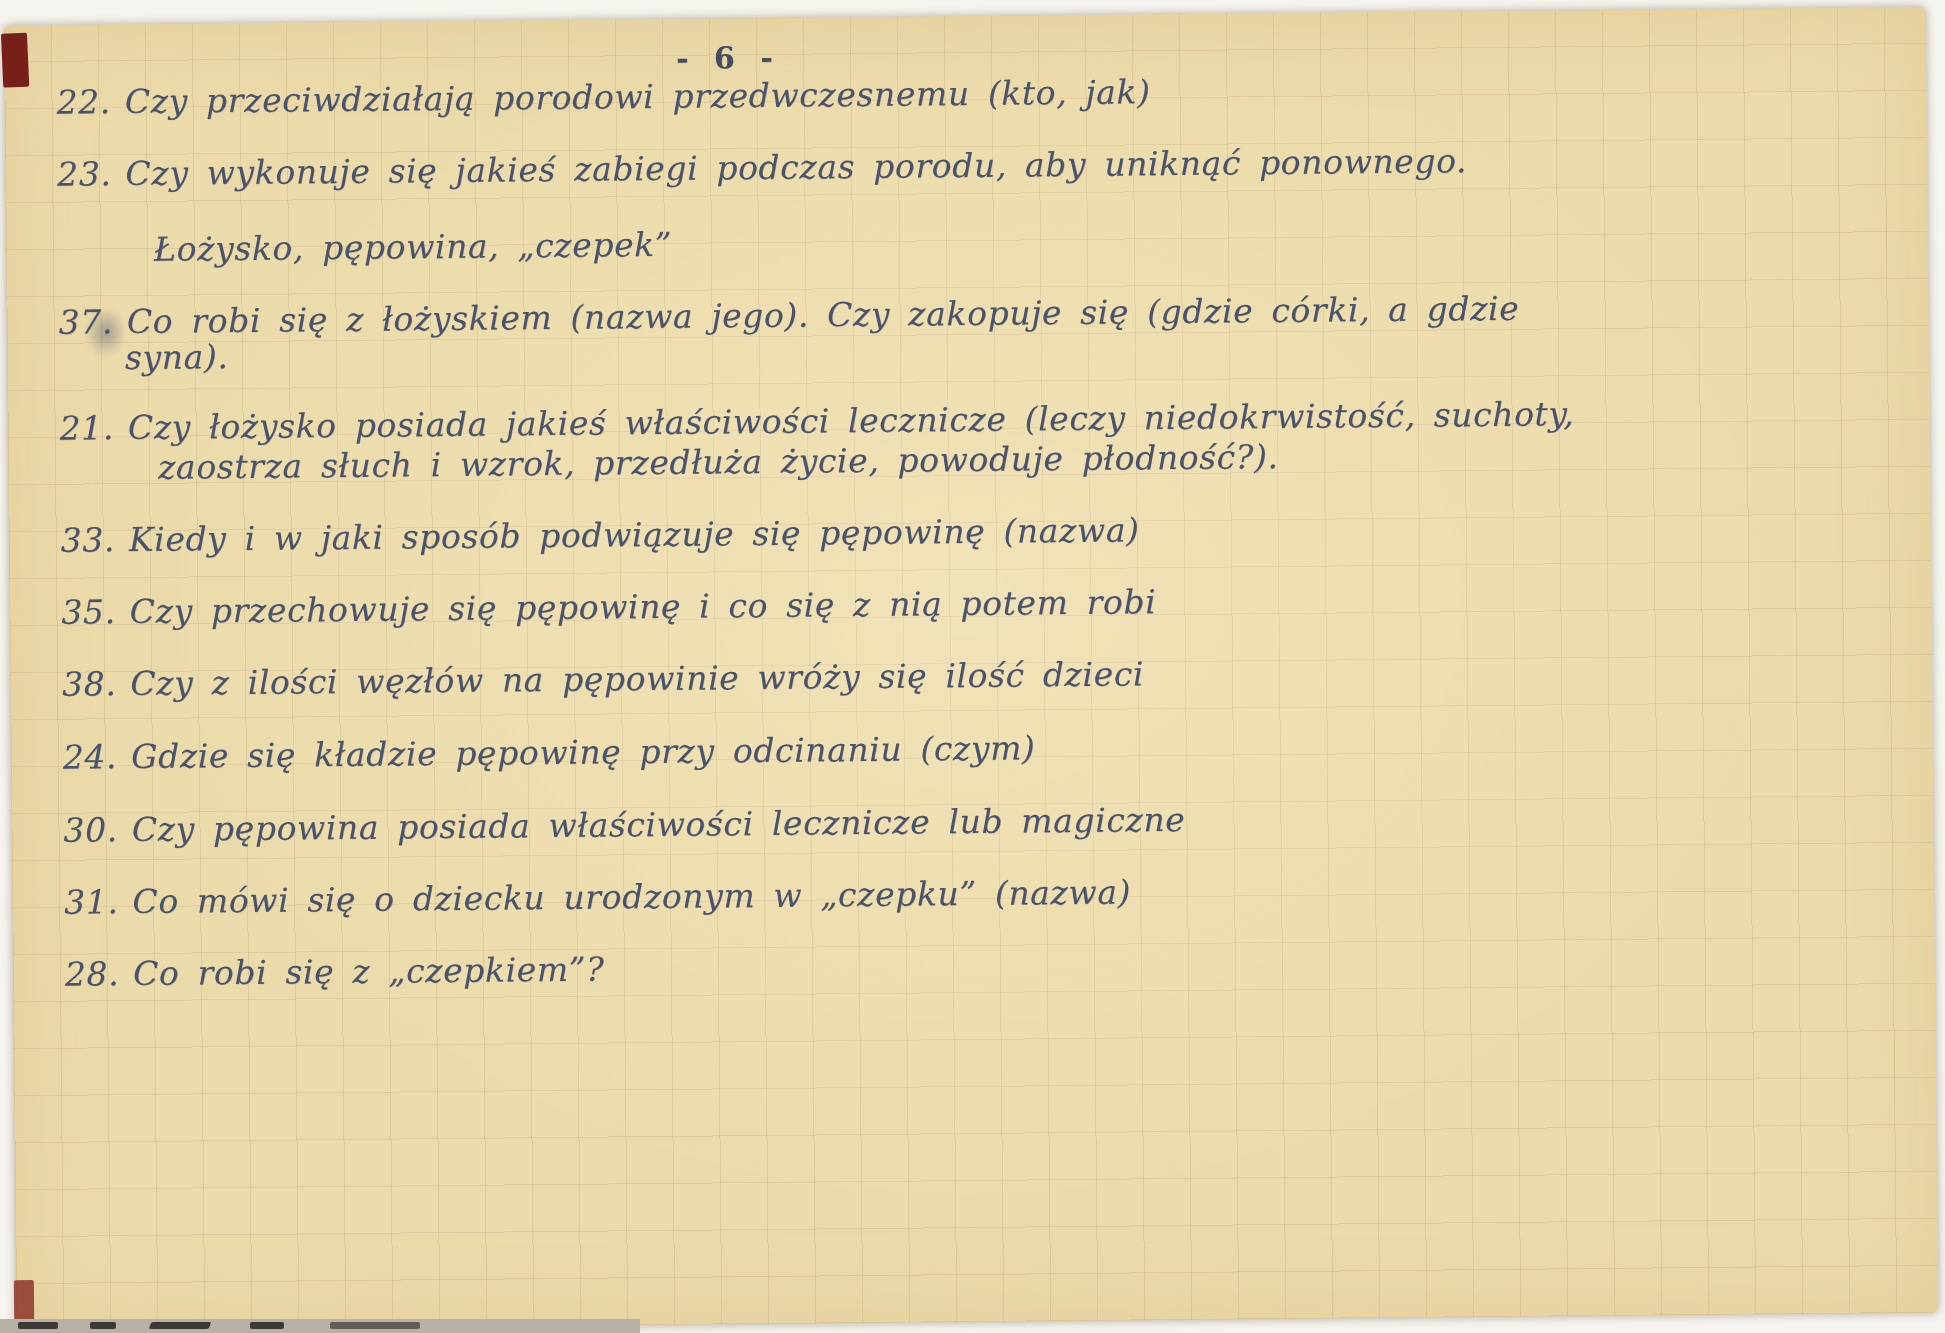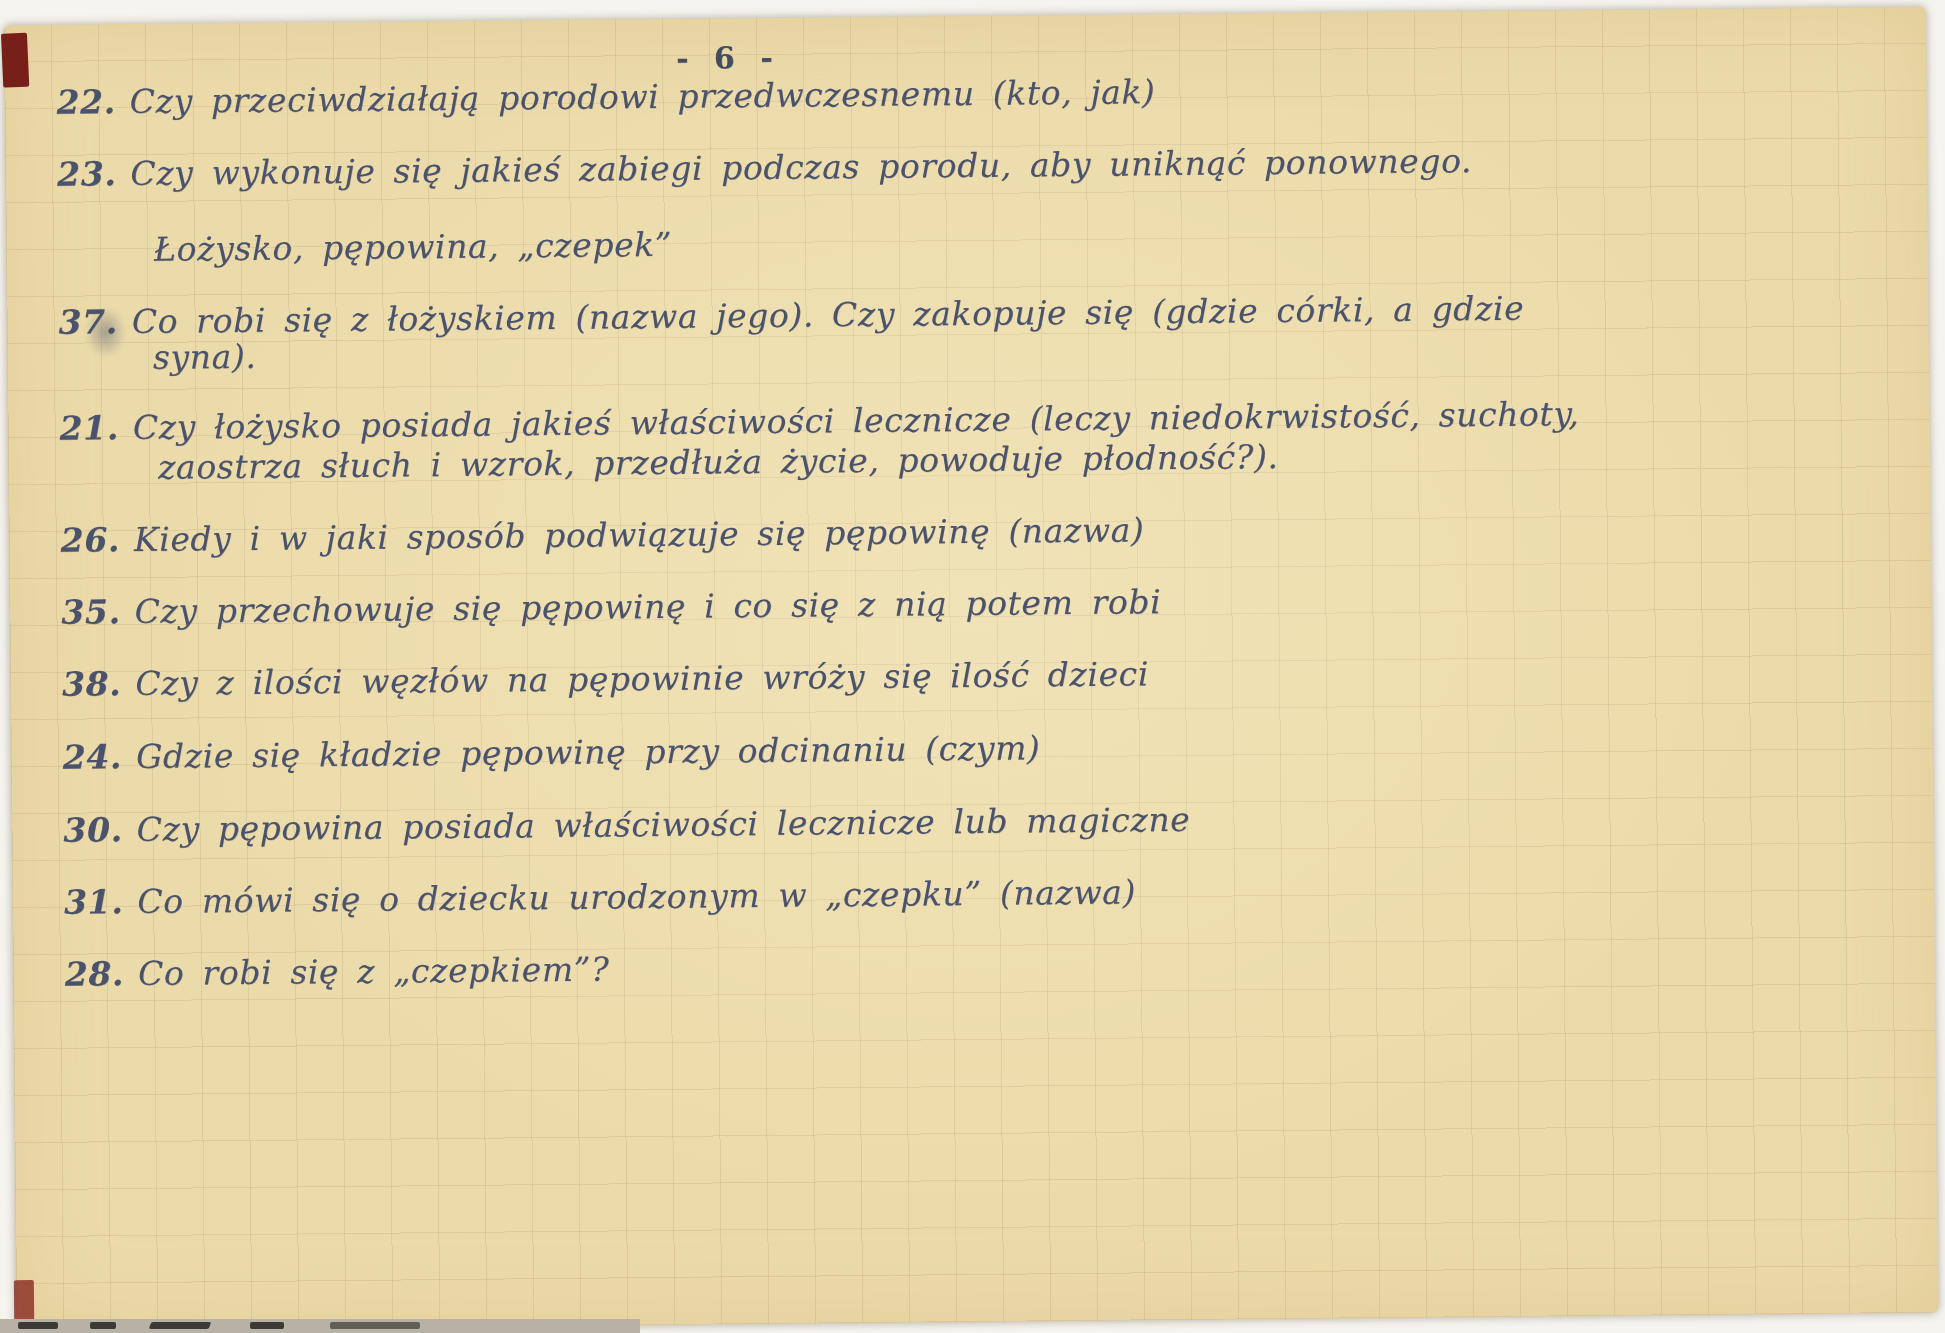--- a/index.html
+++ b/index.html
@@ -33,21 +33,20 @@
     font-style:italic;
     font-size:33px;
     letter-spacing:0.6px;
     word-spacing:7px;
     text-shadow:0.4px 0.4px 0.6px rgba(74,83,107,0.35);
   }
   .num{
     display:inline-block;
     min-width:52px;
     margin-right:14px;
-    font-weight:bold;
   }
   .pageno{
     font-size:30px;
     letter-spacing:4px;
     font-style:normal;
     font-weight:bold;
     color:#444c60;
   }
   .red-mark{
     position:absolute;left:-2px;top:8px;width:26px;height:54px;
@@ -98,33 +97,33 @@
     <div class="line" style="left:52px;top:130px;">
       <span class="num">23.</span><span>Czy wykonuje się jakieś zabiegi podczas porodu, aby uniknąć ponownego.</span>
     </div>
     <div class="line" style="left:148px;top:206px;">
       <span>Łożysko, pępowina, „czepek”</span>
     </div>
 
     <div class="line" style="left:52px;top:278px;">
       <span class="num">37.</span><span>Co robi się z łożyskiem (nazwa jego). Czy zakopuje się (gdzie córki, a gdzie</span>
     </div>
-    <div class="line" style="left:118px;top:314px;margin-left:28px;">
+    <div class="line" style="left:118px;top:314px;">
       <span>syna).</span>
     </div>
 
     <div class="line" style="left:52px;top:384px;">
       <span class="num">21.</span><span>Czy łożysko posiada jakieś właściwości lecznicze (leczy niedokrwistość, suchoty,</span>
     </div>
     <div class="line" style="left:150px;top:424px;">
       <span>zaostrza słuch i wzrok, przedłuża życie, powoduje płodność?).</span>
     </div>
 
     <div class="line" style="left:52px;top:496px;">
-      <span class="num">26.</span><span>Kiedy i w jaki sposób podwiązuje się pępowinę (nazwa)</span>
+      <span class="num">33.</span><span>Kiedy i w jaki sposób podwiązuje się pępowinę (nazwa)</span>
     </div>
 
     <div class="line" style="left:52px;top:568px;">
       <span class="num">35.</span><span>Czy przechowuje się pępowinę i co się z nią potem robi</span>
     </div>
 
     <div class="line" style="left:52px;top:640px;">
       <span class="num">38.</span><span>Czy z ilości węzłów na pępowinie wróży się ilość dzieci</span>
     </div>
 

